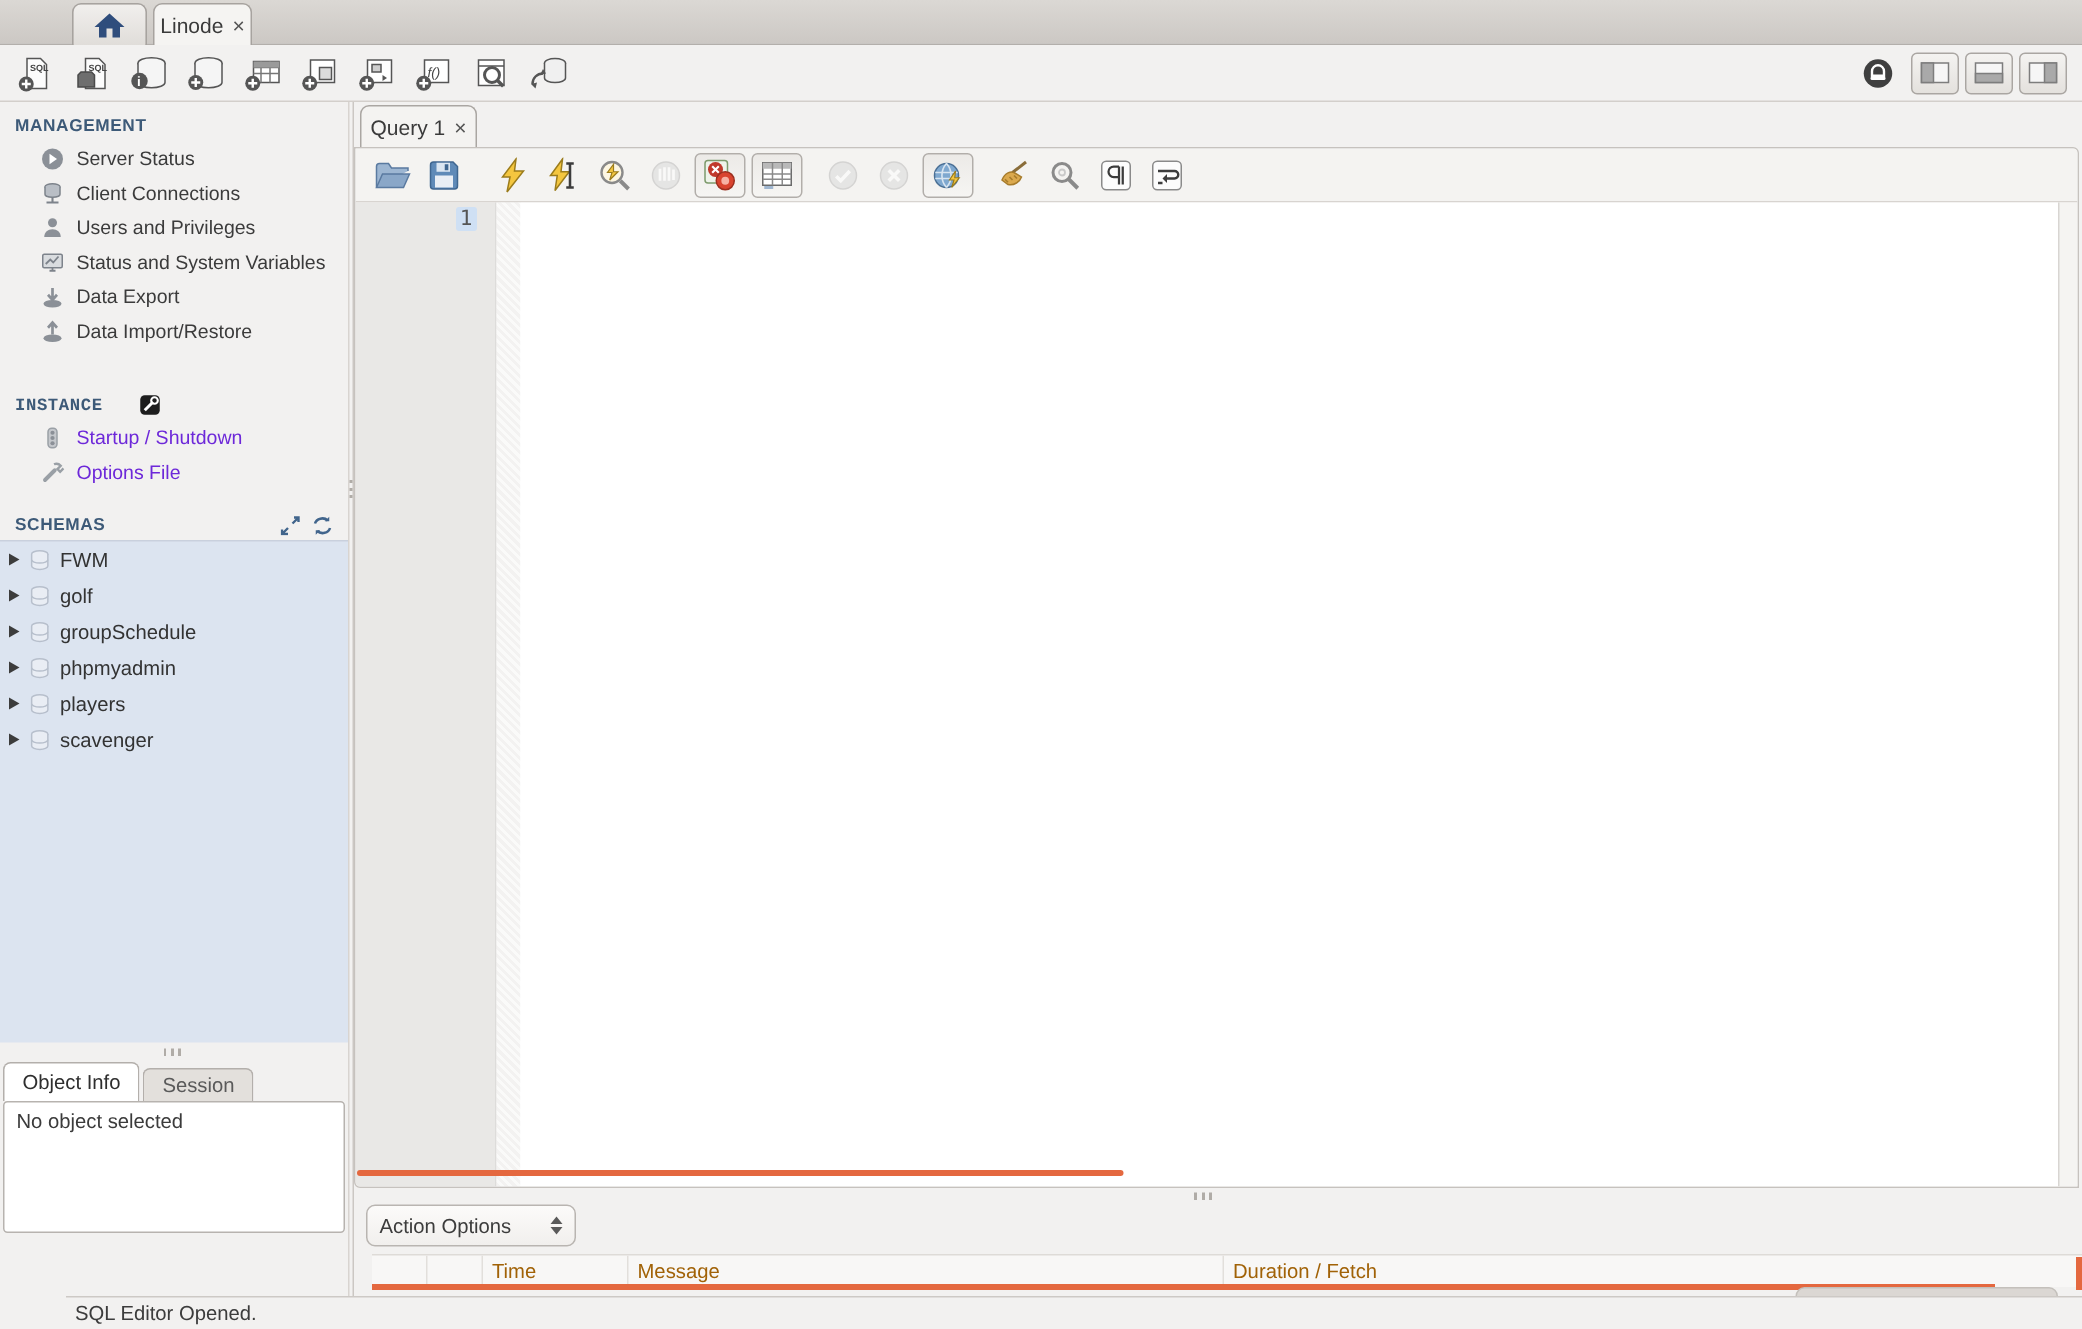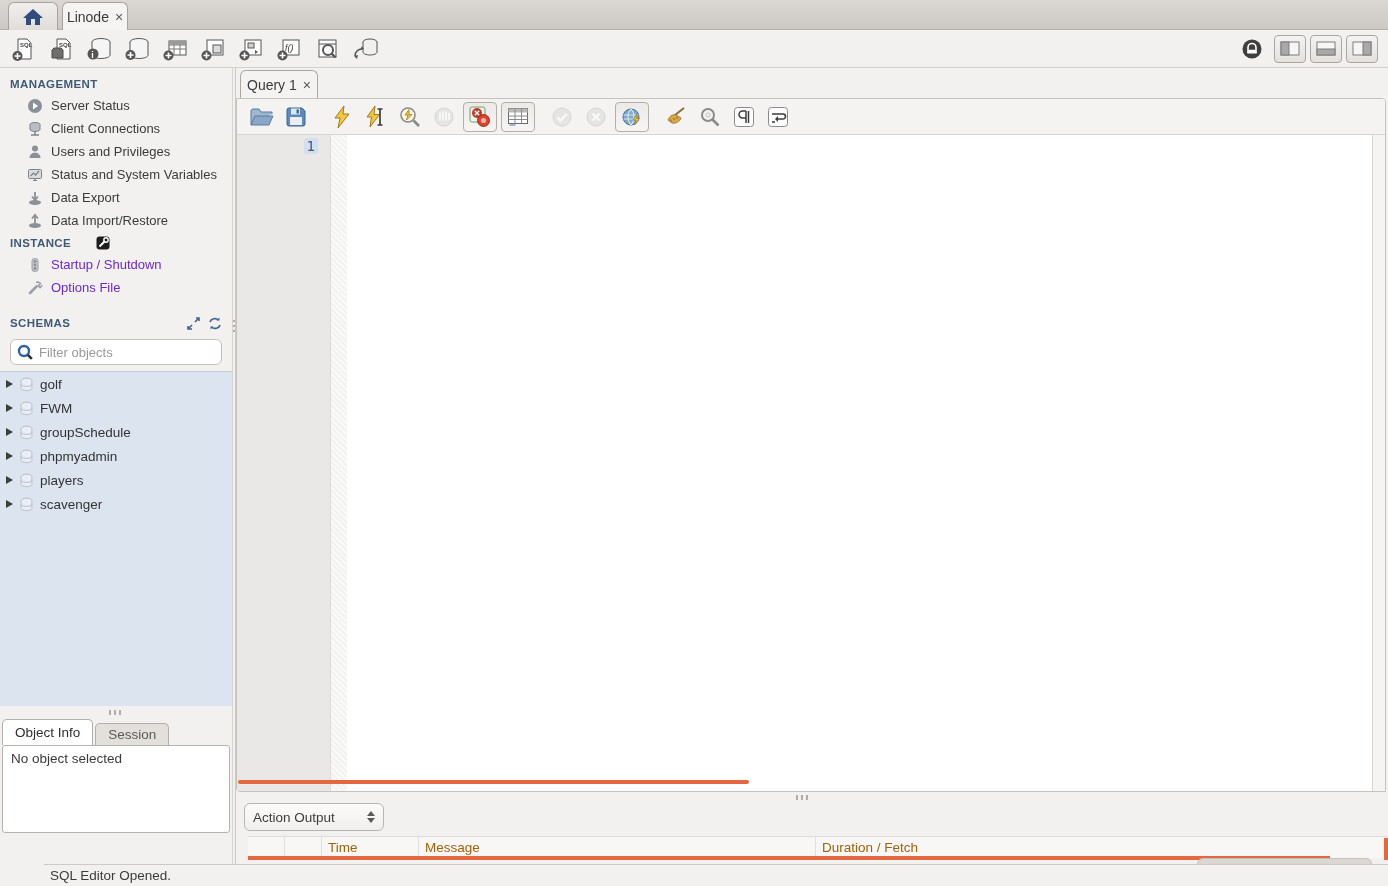--- a/index.html
+++ b/index.html
@@ -3,21 +3,21 @@
 <meta charset="utf-8">
 <style>
   * { margin:0; padding:0; box-sizing:border-box; }
   html,body { width:1388px; height:886px; font-family:"Liberation Sans","DejaVu Sans",sans-serif; }
   #window { position:relative; width:1388px; height:886px; background:#f2f1f0; overflow:hidden; font-size:13px; color:#3b3b3b; }
 
   
   .tabbar { position:absolute; left:0; top:0; width:1388px; height:30px;
             background:linear-gradient(#dbd8d4,#ccc8c4); border-bottom:1px solid #b3afab; }
   .wtab { position:absolute; top:2px; height:28px; border:1px solid #a7a39f; border-bottom:none;
-          border-radius:6px 6px 0 0; display:flex; align-items:center; justify-content:center; gap:6px; }
+          border-radius:6px 6px 0 0; display:flex; align-items:center; justify-content:center; gap:6px;margin-left:40px; }
   .home-tab { left:8px; width:50px; background:linear-gradient(#f1efed,#e0ddd9); }
   .conn-tab { left:62px; width:66px; background:#f5f4f2; font-size:14px; color:#3a3a3a; }
   .tab-close { color:#555; font-size:14px; line-height:1; cursor:default; }
 
   
   .main-toolbar { position:absolute; left:0; top:30px; width:1388px; height:38px;
                   background:#f2f1f0; border-bottom:1px solid #d3cfcb; display:flex; align-items:center; }
   .tbtn { width:36px; height:32px; display:flex; align-items:center; justify-content:center; margin-left:2px; }
   .tbtn:first-child { margin-left:6px; }
   .right-tools { margin-left:auto; display:flex; align-items:center; gap:4px; padding-right:10px; }
@@ -305,21 +305,21 @@
     <div class="side-item">
       <span class="si">
           <svg width="16" height="16" viewBox="0 0 16 16">
             <path d="M8 10V3M5 5.5L8 2l3 3.5" fill="none" stroke="#8b9097" stroke-width="1.8"></path>
             <ellipse cx="8" cy="12.5" rx="6" ry="2.5" fill="#8b9097"></ellipse>
           </svg>
         </span>
       <span>Data Import/Restore</span>
     </div>
 
-    <div class="side-h" style="margin-top:1px; gap:25px;">
+    <div class="side-h" style="margin-top:28px; gap:25px;font-family:Liberation Mono, monospace;">
       <span>INSTANCE</span>
       <span>
           <svg width="14" height="14" viewBox="0 0 14 14">
             <rect x="0.5" y="0.5" width="13" height="13" rx="3" fill="#1d1d1d"></rect>
             <path d="M3.5 10.5L9 5" stroke="#fff" stroke-width="2"></path>
             <circle cx="10" cy="4" r="2.2" fill="none" stroke="#fff" stroke-width="1.4"></circle>
           </svg>
         </span>
     </div>
     <div class="side-item disabled">
@@ -355,52 +355,43 @@
             <svg width="14" height="13" viewBox="0 0 14 13">
               <path d="M2 5a5 4.4 0 0 1 8.5-2" fill="none" stroke="#41658c" stroke-width="1.7"></path>
               <path d="M11.5 0.5v3h-3z" fill="#41658c"></path>
               <path d="M12 8a5 4.4 0 0 1-8.5 2" fill="none" stroke="#41658c" stroke-width="1.7"></path>
               <path d="M2.5 12.5v-3h3z" fill="#41658c"></path>
             </svg>
           </span>
       </span>
     </div>
 
-    <div class="filter-box">
-      <span>
-          <svg width="17" height="17" viewBox="0 0 17 17">
-            <circle cx="7" cy="7" r="5" fill="none" stroke="#2d62a8" stroke-width="2.4"></circle>
-            <path d="M10.8 10.8l4 4" stroke="#2d3136" stroke-width="2.6"></path>
-          </svg>
-        </span>
-      <input type="text" placeholder="Filter objects" style="">
-    </div>
 
     <div class="schema-tree">
       <div class="tree-row">
         <span class="expander"></span>
         <span>
             <svg width="15" height="15" viewBox="0 0 15 15">
               <ellipse cx="7.5" cy="3.4" rx="5.4" ry="2.2" fill="#e9edf4" stroke="#b7bfcc"></ellipse>
               <path d="M2.1 3.4v8c0 1.2 2.4 2.2 5.4 2.2s5.4-1 5.4-2.2v-8" fill="#e9edf4" stroke="#b7bfcc"></path>
               <path d="M2.1 7.2c0 1.2 2.4 2.2 5.4 2.2s5.4-1 5.4-2.2" fill="none" stroke="#b7bfcc"></path>
             </svg>
           </span>
-        <span>golf</span>
+        <span>FWM</span>
       </div>
       <div class="tree-row">
         <span class="expander"></span>
         <span>
             <svg width="15" height="15" viewBox="0 0 15 15">
               <ellipse cx="7.5" cy="3.4" rx="5.4" ry="2.2" fill="#e9edf4" stroke="#b7bfcc"></ellipse>
               <path d="M2.1 3.4v8c0 1.2 2.4 2.2 5.4 2.2s5.4-1 5.4-2.2v-8" fill="#e9edf4" stroke="#b7bfcc"></path>
               <path d="M2.1 7.2c0 1.2 2.4 2.2 5.4 2.2s5.4-1 5.4-2.2" fill="none" stroke="#b7bfcc"></path>
             </svg>
           </span>
-        <span>FWM</span>
+        <span>golf</span>
       </div>
       <div class="tree-row">
         <span class="expander"></span>
         <span>
             <svg width="15" height="15" viewBox="0 0 15 15">
               <ellipse cx="7.5" cy="3.4" rx="5.4" ry="2.2" fill="#e9edf4" stroke="#b7bfcc"></ellipse>
               <path d="M2.1 3.4v8c0 1.2 2.4 2.2 5.4 2.2s5.4-1 5.4-2.2v-8" fill="#e9edf4" stroke="#b7bfcc"></path>
               <path d="M2.1 7.2c0 1.2 2.4 2.2 5.4 2.2s5.4-1 5.4-2.2" fill="none" stroke="#b7bfcc"></path>
             </svg>
           </span>
@@ -587,21 +578,21 @@
         <div class="ed-vtrack"></div>
       </div>
       <div class="orange-hscroll"></div>
     </div>
 
     <div class="mid-splitter">
         <span class="grip-h"></span>
       </div>
 
     <div class="out-combo">
-      <span>Action Output</span>
+      <span>Action Options</span>
       <span class="spinner">
           <span class="spin-up"></span>
           <span class="spin-dn"></span>
         </span>
     </div>
 
     <div class="out-header">
       <div class="oh-cell" style="width:37px;">
           <span></span>
         </div>

